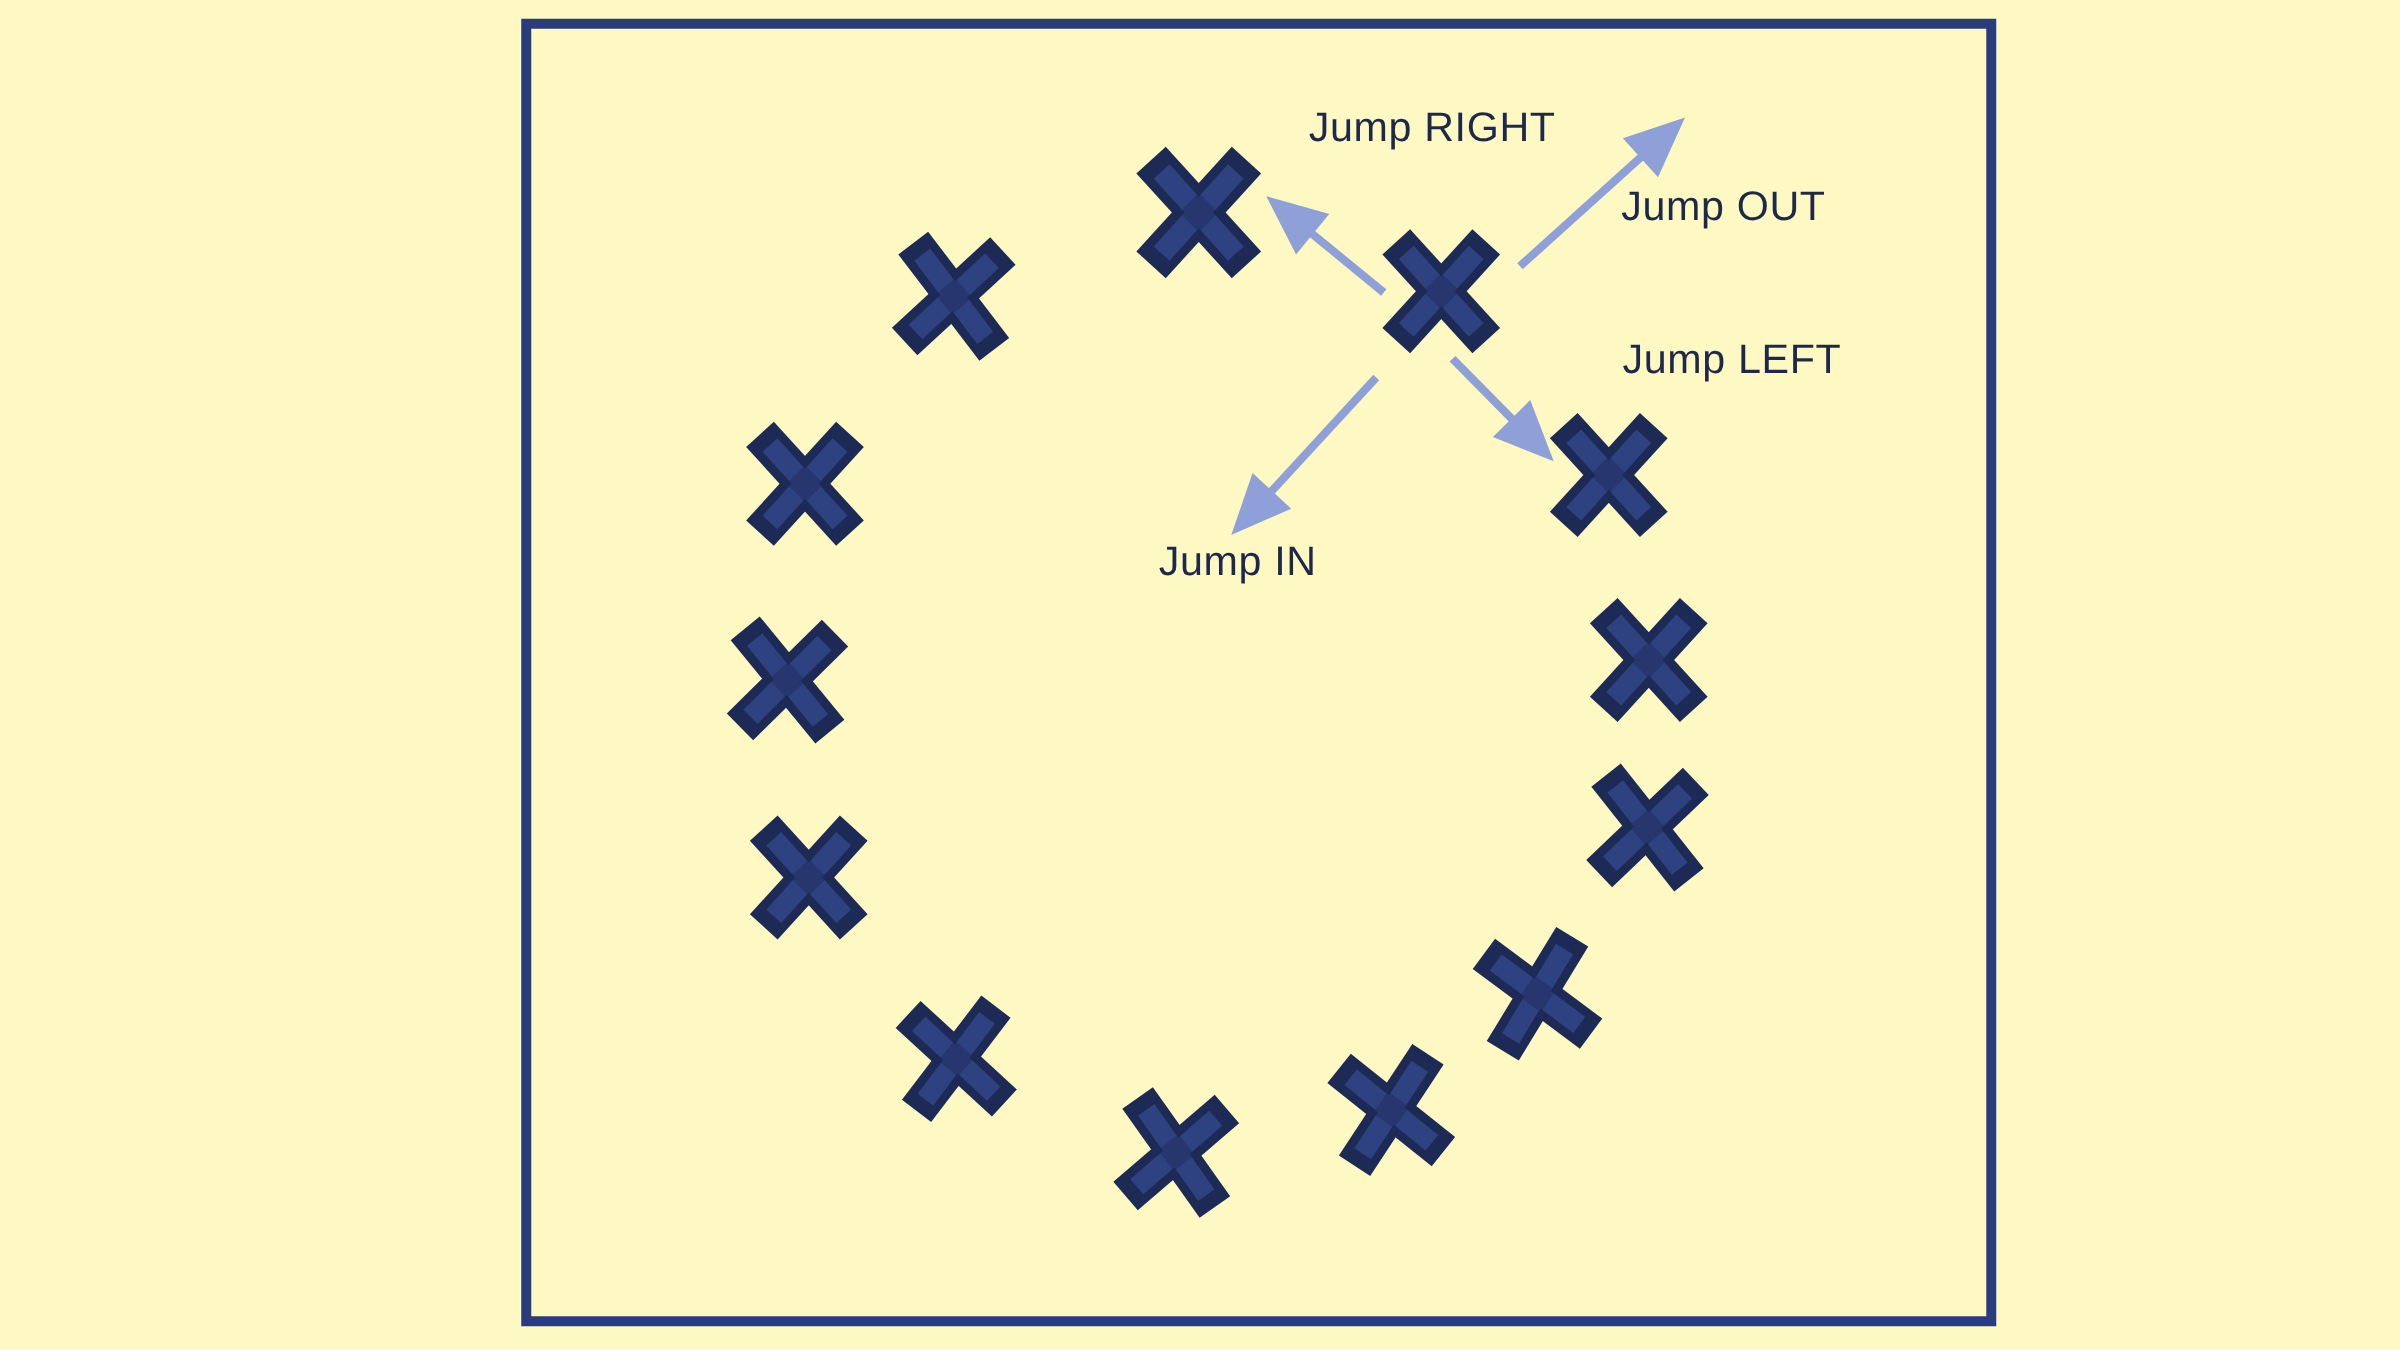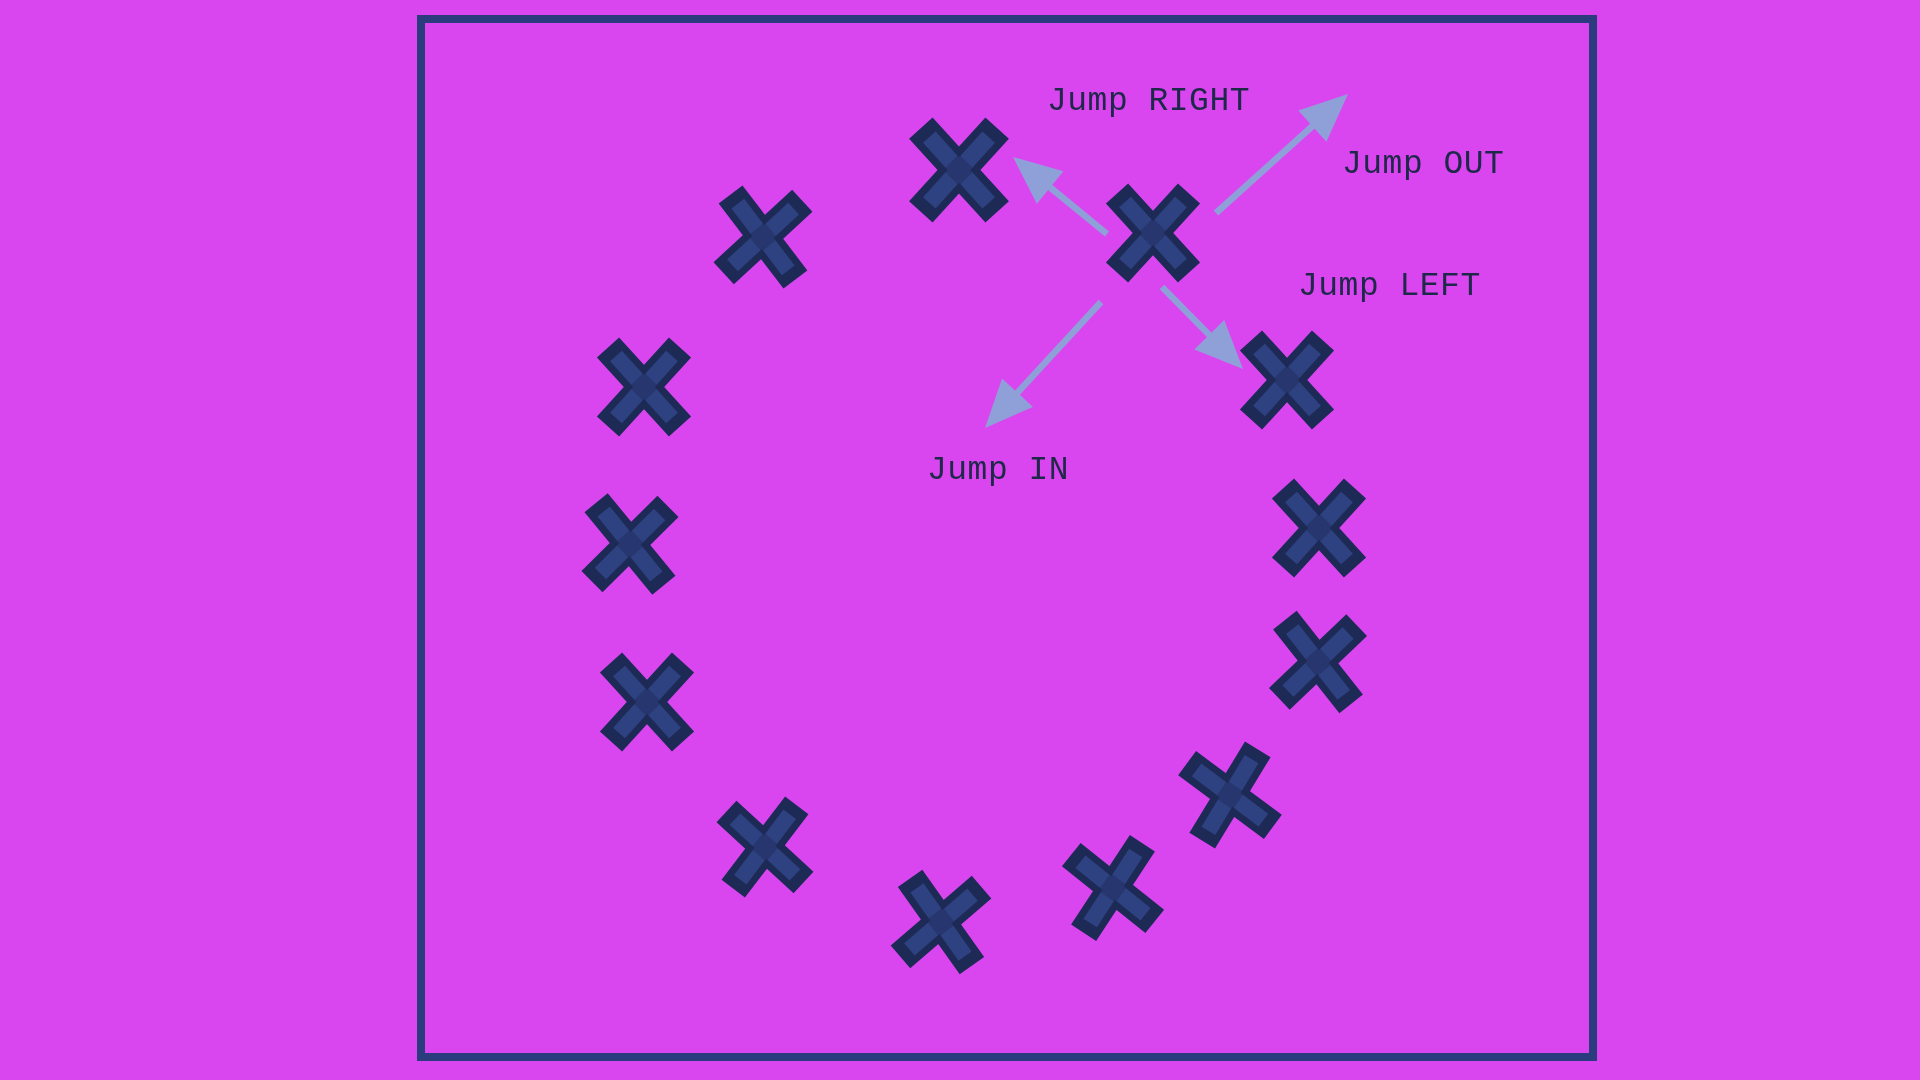--- a/index.html
+++ b/index.html
@@ -6,22 +6,21 @@
     margin: 0;
     padding: 0;
     background: #ffffff;
     font-family: "Liberation Sans", sans-serif;
   }
   .stage {
     position: relative;
     width: 1920px;
     height: 1080px;
     overflow: hidden;
-    background: #d946ef;
-    font-family: Liberation Mono, monospace;
+    background: #fef9c3;
   }
   .frame {
     position: absolute;
     box-sizing: border-box;
     border-style: solid;
     background: transparent;
   }
   #diagram-svg {
     position: absolute;
     left: 0;
@@ -148,16 +147,16 @@
       <g transform="translate(1153,233) rotate(0) scale(1)">
         <line x1="-36" y1="-39.5" x2="36" y2="39.5" stroke="#1E2A56" stroke-width="30"></line>
         <line x1="36" y1="-39.5" x2="-36" y2="39.5" stroke="#1E2A56" stroke-width="30"></line>
         <line x1="-28" y1="-31" x2="28" y2="31" stroke="#2E4181" stroke-width="16"></line>
         <line x1="28" y1="-31" x2="-28" y2="31" stroke="#2E4181" stroke-width="16"></line>
         <rect x="-10.5" y="-10.5" width="21" height="21" transform="rotate(45)" fill="#1E2A56" opacity="0.45"></rect>
       </g>
     </svg>
 
   <div class="jump-label" style="left: 1047px; top: 83px; color: rgb(30, 40, 73);">Jump RIGHT</div>
-  <div class="jump-label" style="left: 1342px; top: 146px; color: rgb(30, 40, 73); text-align: right;">Jump OUT</div>
+  <div class="jump-label" style="left: 1297px; top: 146px; color: rgb(30, 40, 73); text-align: right;">Jump OUT</div>
   <div class="jump-label" style="left: 1298px; top: 268px; color: rgb(30, 40, 73);">Jump LEFT</div>
-  <div class="jump-label" style="left: 927px; top: 452px; color: rgb(30, 40, 73);">Jump IN</div>
+  <div class="jump-label" style="left: 927px; top: 430px; color: rgb(30, 40, 73);">Jump IN</div>
 </div>
 
 </body></html>

